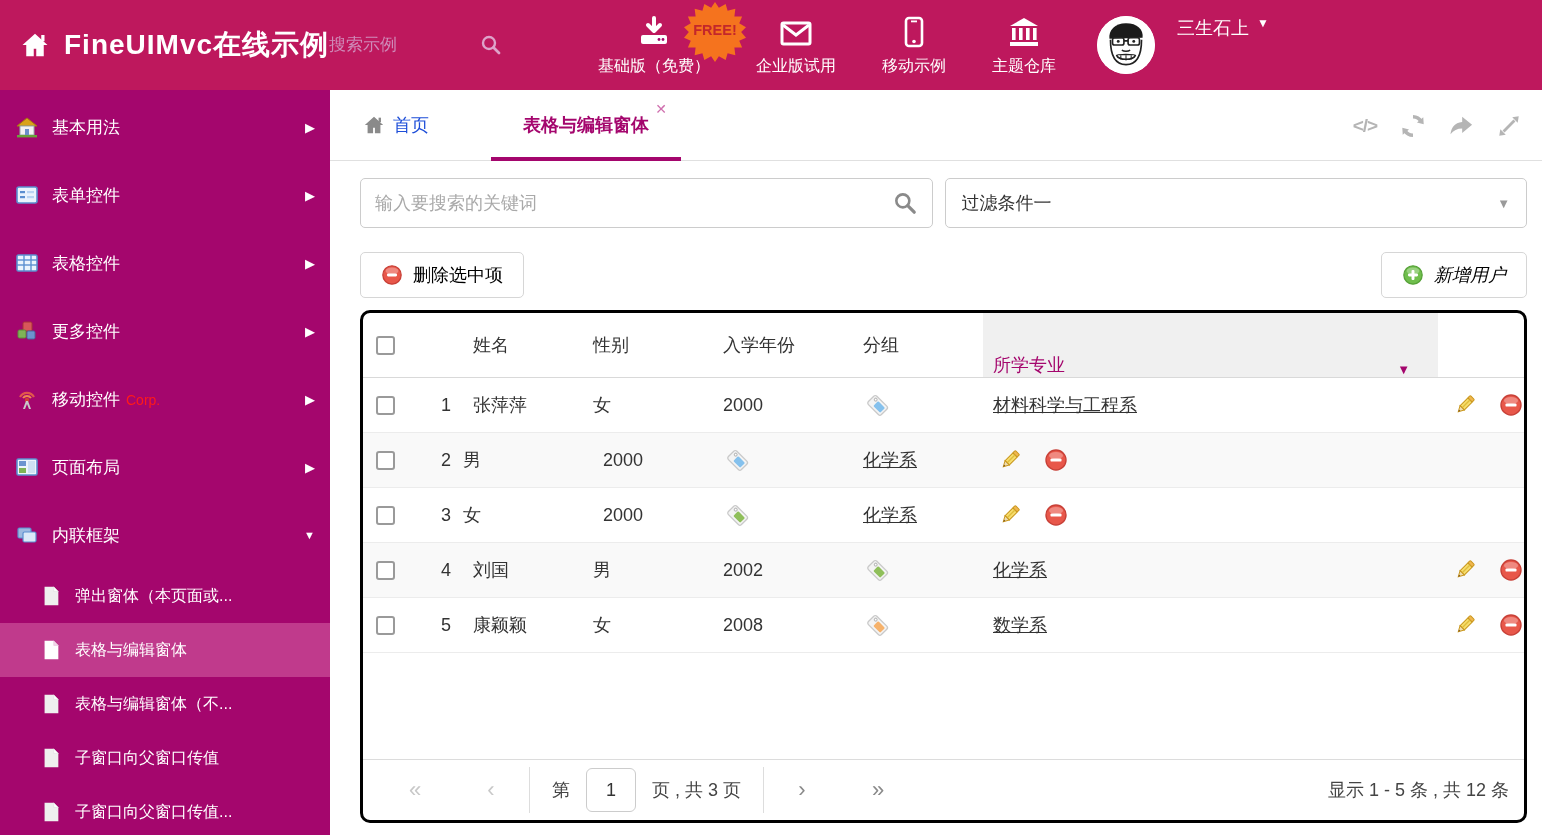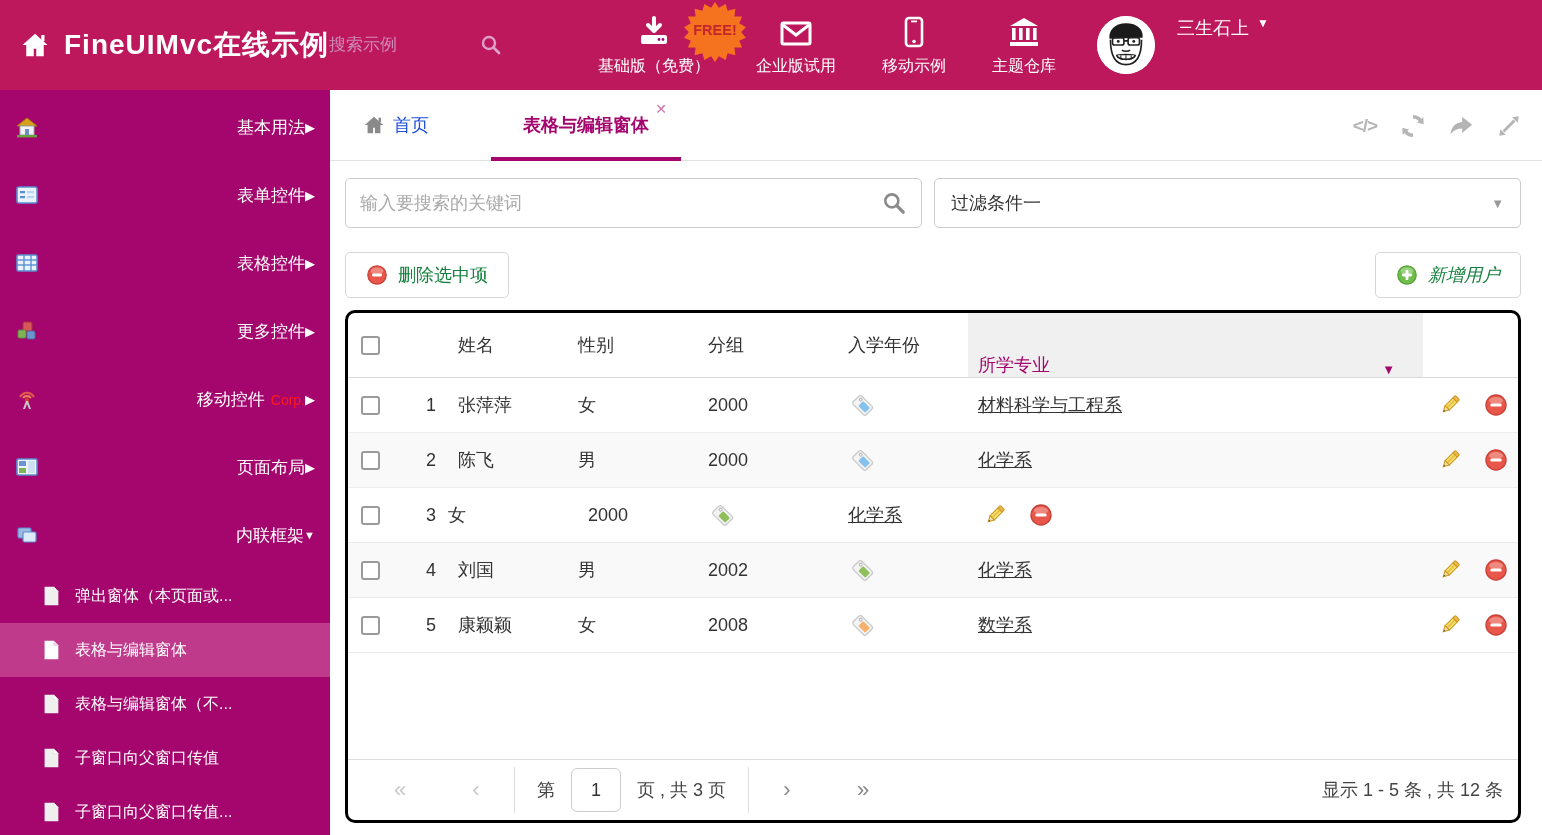--- a/index.html
+++ b/index.html
@@ -26,21 +26,21 @@
   .avatar { width:58px; height:58px; border-radius:50%; background:#fff; overflow:hidden; flex:none; }
   .user-name { font-size:18px; margin-left:22px; }
   .user-caret { font-size:12px; margin-left:8px; }
 
   
   .sidebar { position:absolute; left:0; top:90px; width:330px; height:745px;
     background:#A4066D; padding-top:3px; overflow:hidden; }
   .side-item { height:68px; display:flex; align-items:center; padding:0 15px;
     color:#fff; font-size:17px; cursor:pointer; }
   .side-item .sicon { width:24px; height:24px; margin-right:13px; flex:none; }
-  .side-item .slabel { flex:1; white-space:nowrap;text-align:right; }
+  .side-item .slabel { flex:1; white-space:nowrap; }
   .side-item .sarrow { font-size:13px; color:#fff; }
   .corp-badge { color:#ff1a1a; font-size:14px; margin-left:6px; }
   .side-sub { height:54px; display:flex; align-items:center; padding-left:40px;
     color:#fff; font-size:16px; cursor:pointer; }
   .side-sub .doc { width:22px; height:22px; margin-right:13px; flex:none; }
   .side-sub.selected { background:#C03A8C; }
   .side-sub .sslabel { white-space:nowrap; }
 
   
   .main { position:absolute; left:330px; top:90px; width:1212px; height:745px; background:#fff; }
@@ -50,34 +50,34 @@
   .tab-active { position:relative; margin-left:62px; height:71px; display:flex; align-items:center; cursor:pointer; }
   .tab-active .tlabel { color:#A4066D; font-size:18px; font-weight:bold; padding:0 32px; }
   .tab-active .underline { position:absolute; left:0; right:0; bottom:0; height:4px; background:#A4066D; }
   .tab-close { position:absolute; right:14px; top:12px; color:#cf6fae; font-size:14px;
     font-weight:bold; cursor:pointer; line-height:1; }
   .tab-tools { position:absolute; right:18px; top:0; height:71px; display:flex; align-items:center; }
   .tool { width:30px; height:30px; margin-left:18px; cursor:pointer; display:flex;
     align-items:center; justify-content:center; color:#b5b5b5; }
   .tool.code { font-size:19px; font-weight:bold; letter-spacing:-1px; }
 
-  .content { padding:17px 21px 0 15px; }
+  .content { padding:17px 15px 0 15px;margin-left:15px; }
   .filter-row { display:flex; }
   .search-box { width:580px; height:50px; border:1px solid #ccc; border-radius:5px;
     display:flex; align-items:center; padding:0 14px; }
   .search-box input { flex:1; border:none; outline:none; font-size:18px; color:#333; }
   .search-box input::placeholder { color:#a9a9a9; }
   .select-box { width:590px; height:50px; border:1px solid #ccc; border-radius:5px;
     margin-left:12px; display:flex; align-items:center; padding:0 16px; cursor:pointer; }
   .select-box .sel-val { flex:1; font-size:18px; color:#333; }
   .select-box .sel-caret { color:#9a9a9a; font-size:13px; }
 
   .btn-row { margin-top:24px; display:flex; }
   .btn { height:46px; border:1px solid #d6d6d6; border-radius:5px; background:#fff;
-    display:flex; align-items:center; padding:0 20px; font-size:18px; color:#15803d; cursor:pointer; }
+    display:flex; align-items:center; padding:0 20px; font-size:18px; color:#000000; cursor:pointer; }
   .btn svg { width:22px; height:22px; margin-right:10px; }
   .btn-add { margin-left:auto;font-style:italic; }
 
   
   .grid { margin-top:12px; border:3px solid #000000; border-radius:10px; }
   .grid-header, .grid-row { display:grid;
     grid-template-columns:45px 55px 130px 120px 140px 130px 455px 1fr; }
   .grid-header { height:65px; border-bottom:1px solid #d9d9d9; }
   .gh-cell { display:flex; align-items:center; font-size:18px; color:#333; }
   .gh-major { background:#f0f0f0; color:#A4066D; padding:0 28px 0 10px; cursor:pointer;align-items:flex-end; }
@@ -390,22 +390,22 @@
     </div>
 
     <div class="grid">
       <div class="grid-header">
         <div class="gh-cell ghc-check">
             <span class="checkbox"></span>
           </div>
         <div class="gh-cell"></div>
         <div class="gh-cell gc-pad">姓名</div>
         <div class="gh-cell">性别</div>
+        <div class="gh-cell gc-pad">入学年份</div>
         <div class="gh-cell gc-pad">分组</div>
-        <div class="gh-cell gc-pad">入学年份</div>
         <div class="gh-cell gh-major">
           <span class="mj-label">所学专业</span>
           <span class="mj-caret">▼</span>
         </div>
         <div class="gh-cell"></div>
       </div>
 
       <div>
 
         <div class="grid-row">
@@ -444,21 +444,20 @@
               <rect x="6.5" y="10.4" width="11" height="3.2" rx="1.2" fill="#fff"></rect>
             </svg>
           </div>
         </div>
 
         <div class="grid-row">
           <div class="gc gc-check">
               <span class="checkbox"></span>
             </div>
           <div class="gc gc-num">2</div>
-          <div class="gc gc-pad">陈飞</div>
           <div class="gc">男</div>
           <div class="gc gc-pad">2000</div>
           <div class="gc gc-tag">
             <svg viewBox="0 0 24 24">
               <g transform="rotate(45 12 12)">
                 <rect x="3.5" y="7" width="17" height="11" rx="2" fill="#f4f4f4" stroke="#c9c9c9" stroke-width="1.2"></rect>
                 <circle cx="7" cy="10" r="1.3" fill="#fff" stroke="#bbb" stroke-width="1"></circle>
                 <rect x="9.5" y="9.3" width="9" height="6.4" rx="1" class="tag-fill" fill="#85C1ED"></rect>
               </g>
             </svg>

